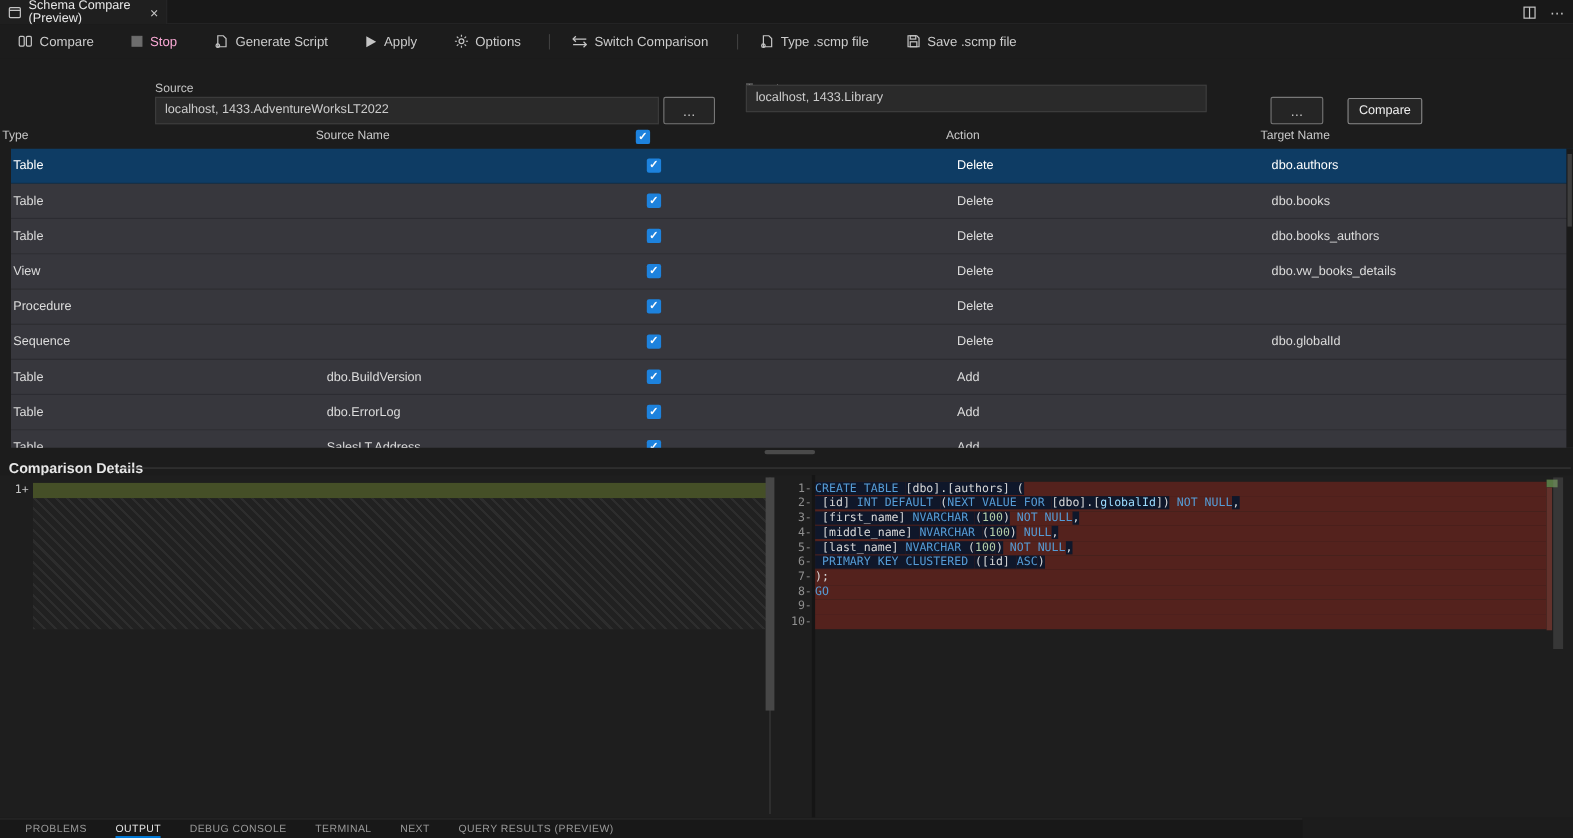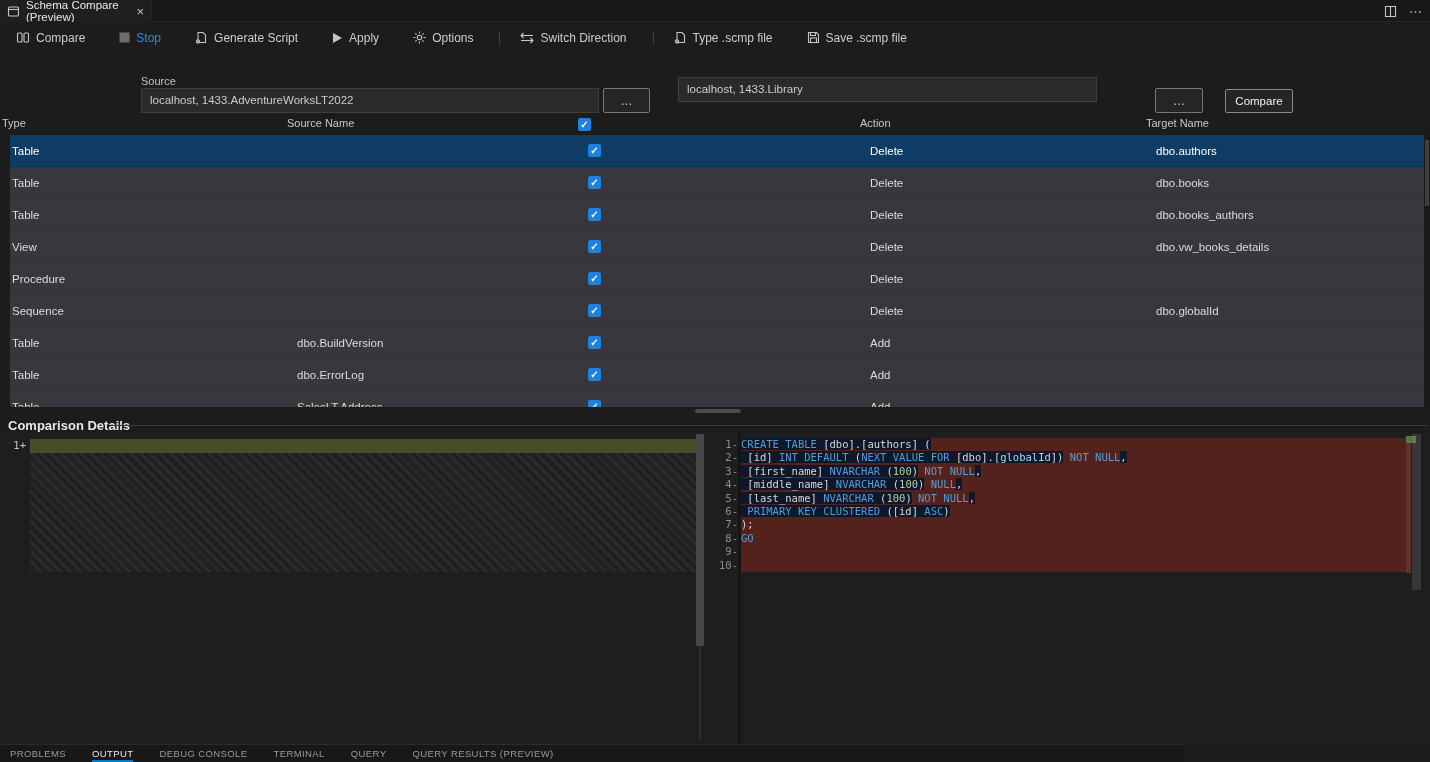--- a/index.html
+++ b/index.html
@@ -9,21 +9,21 @@
 
   
   .tabbar{position:absolute;left:0;top:0;width:1430px;height:22px;background:#181818;border-bottom:1px solid #252526}
   .tab{position:absolute;left:0;top:0;height:22px;width:152px;background:#1f1f1f;display:flex;align-items:center;gap:6px;padding:0 7px;font-size:11.5px;color:#e8e8e8;border-right:1px solid #252526}
   .tab-close{margin-left:auto;color:#c5c5c5;font-size:13px;line-height:13px}
   .tabbar-actions{position:absolute;right:8px;top:0;height:22px;display:flex;align-items:center;gap:12px;color:#c5c5c5;font-size:13px}
 
   
   .toolbar{position:absolute;left:0;top:22px;width:1430px;height:31px;display:flex;align-items:center;padding-left:8px;font-size:12px;background:#1c1c1c}
   .tbtn{display:flex;align-items:center;gap:6px;color:#cccccc;padding:3px 8px;border-radius:4px;margin-right:18px;cursor:default;white-space:nowrap}
-  .tbtn.disabled{color:#3b82f6}
+  .tbtn.disabled{color:#f9a8d4}
   .tbtn.disabled svg *{stroke:#6d6d6d;fill:#6d6d6d}
   .tsep{width:1px;height:14px;background:#3f3f3f;margin:0 12px 0 0}
   .icon-stroke{stroke:#c5c5c5;fill:none;stroke-width:1.1}
   .icon-fill{fill:#c5c5c5}
 
   
   .form-label{position:absolute;font-size:11px;color:#c3c3c3}
   .ti{position:absolute;height:25px;background:#2a2a2a;border:1px solid #3e3e3e;color:#cccccc;font-size:11.5px;padding:0 8px;font-family:"Liberation Sans",sans-serif}
   .browse-btn{position:absolute;height:25px;background:#252525;border:1px solid #777;border-radius:2px;color:#cccccc;font-size:12px;display:flex;align-items:center;justify-content:center}
   .compare-btn{position:absolute;height:24px;background:#252525;border:1px solid #8a8a8a;border-radius:2px;color:#f0f0f0;font-size:11.5px;display:flex;align-items:center;justify-content:center}
@@ -61,21 +61,21 @@
   .cline{height:13.4px}
   .cline.del{background:#54221d}
   .seg.h{background:#0f172a}
   .tk-k{color:#569cd6}.tk-p{color:#d8d8d8}.tk-n{color:#b5cea8}.tk-v{color:#9cdcfe}
 
   .ovr-add{position:absolute;left:1406px;top:4px;width:10px;height:7px;background:#587744}
   .ovr-del{position:absolute;left:1406px;top:11px;width:5px;height:130px;background:#63322c}
   .ovr-thumb{position:absolute;left:1412px;top:2px;width:9px;height:156px;background:rgba(130,130,130,0.25)}
 
   
-  .panel{position:absolute;left:0;top:744px;width:1184px;height:18px;background:#181818;border-top:1px solid #2b2b2b;display:flex;align-items:center;padding-left:10px}
+  .panel{position:absolute;left:0;top:744px;width:1184px;height:18px;background:#181818;border-top:1px solid #2b2b2b;display:flex;align-items:center;padding-left:23px}
   .ptab{position:relative;height:100%;display:flex;align-items:center;font-size:9.5px;letter-spacing:.4px;color:#9a9a9a;margin-right:26px;white-space:nowrap}
   .ptab.active{color:#e7e7e7}
   .ptab.active::after{content:"";position:absolute;left:0;right:0;bottom:0;height:2px;background:#0078d4}
 </style>
 </head>
 <body>
 
 <div class="tabbar">
   <div class="tab">
     <span>
@@ -154,21 +154,21 @@
   <div class="tsep"></div>
   <div class="tbtn">
     <span>
       <svg width="14" height="12" viewBox="0 0 14 12">
           <path class="icon-stroke" d="M3.5 1 1 3.5 3.5 6"></path>
           <line class="icon-stroke" x1="1" y1="3.5" x2="13" y2="3.5"></line>
           <path class="icon-stroke" d="M10.5 6 13 8.5 10.5 11"></path>
           <line class="icon-stroke" x1="1" y1="8.5" x2="13" y2="8.5"></line>
         </svg>
     </span>
-      <span>Switch Direction</span>
+      <span>Switch Comparison</span>
   </div>
   <div class="tsep"></div>
   <div class="tbtn">
     <span>
       <svg width="13" height="13" viewBox="0 0 13 13">
           <path class="icon-stroke" d="M3 1.5h5l2.5 2.5v7.5h-7.5z"></path>
           <circle class="icon-stroke" cx="3" cy="10.5" r="1.6"></circle>
         </svg>
     </span>
       <span>Type .scmp file</span>
@@ -298,17 +298,17 @@
   <div class="ovr-del"></div>
   <div class="ovr-thumb"></div>
 </div>
 
 <div class="panel">
   <div style="display:flex;height:100%">
       <div class="ptab">PROBLEMS</div>
       <div class="ptab active">OUTPUT</div>
       <div class="ptab">DEBUG CONSOLE</div>
       <div class="ptab">TERMINAL</div>
-      <div class="ptab">QUERY</div>
+      <div class="ptab">NEXT</div>
       <div class="ptab">QUERY RESULTS (PREVIEW)</div>
     </div>
 
 </div>
 
 </body></html>

